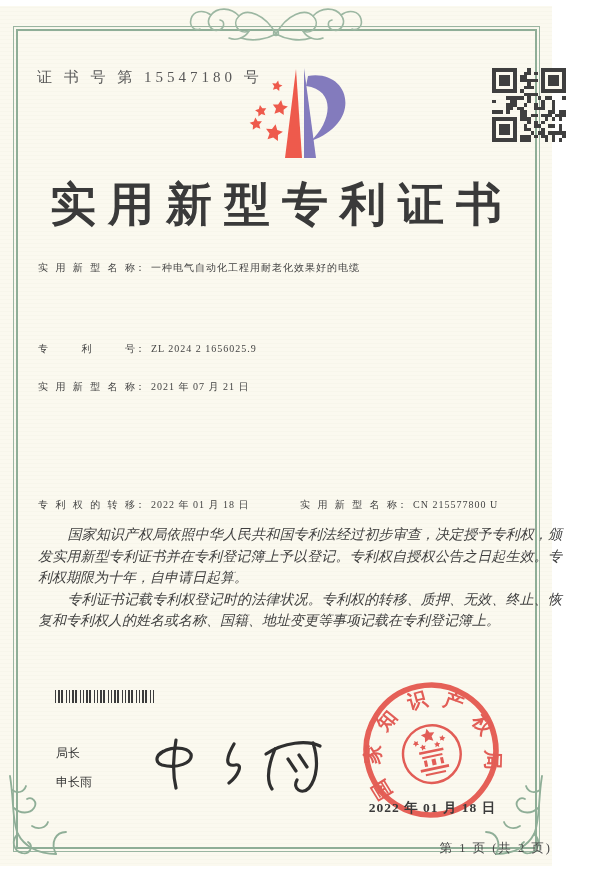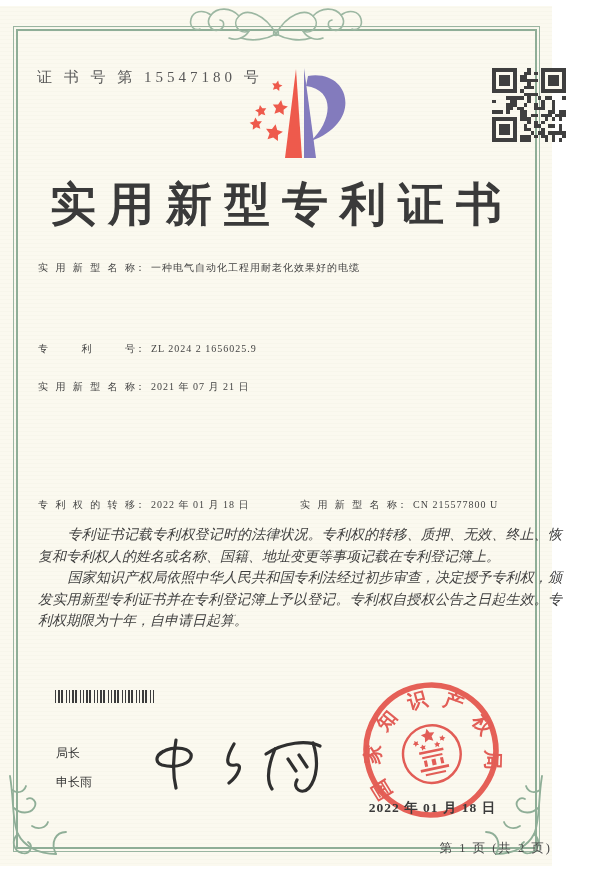--- a/index.html
+++ b/index.html
@@ -239,22 +239,22 @@
     <span class="flabel">实用新型名称</span><span class="colon">：</span><span class="fvalue">2021 年 07 月 21 日</span>
   </div>
   <div class="field-row" style="top:492px">
     <span class="flabel">专利权的转移</span><span class="colon">：</span><span class="fvalue">2022 年 01 月 18 日</span>
     <span class="grant-col2">
       <span class="flabel">实用新型名称</span><span class="colon">：</span><span class="fvalue">CN 215577800 U</span>
     </span>
   </div>
 
   <div class="body-text">
+    <p>国家知识产权局依照中华人民共和国专利法经过初步审查，决定授予专利权，颁发实用新型专利证书并在专利登记簿上予以登记。专利权自授权公告之日起生效。专利权期限为十年，自申请日起算。</p>
     <p>专利证书记载专利权登记时的法律状况。专利权的转移、质押、无效、终止、恢复和专利权人的姓名或名称、国籍、地址变更等事项记载在专利登记簿上。</p>
-    <p>国家知识产权局依照中华人民共和国专利法经过初步审查，决定授予专利权，颁发实用新型专利证书并在专利登记簿上予以登记。专利权自授权公告之日起生效。专利权期限为十年，自申请日起算。</p>
   </div>
 
   <div class="barcode"></div>
 
   <div class="official">
     <div>局长</div>
     <div>申长雨</div>
   </div>
 
   <svg class="signature" width="195" height="70" viewBox="0 0 195 70">

